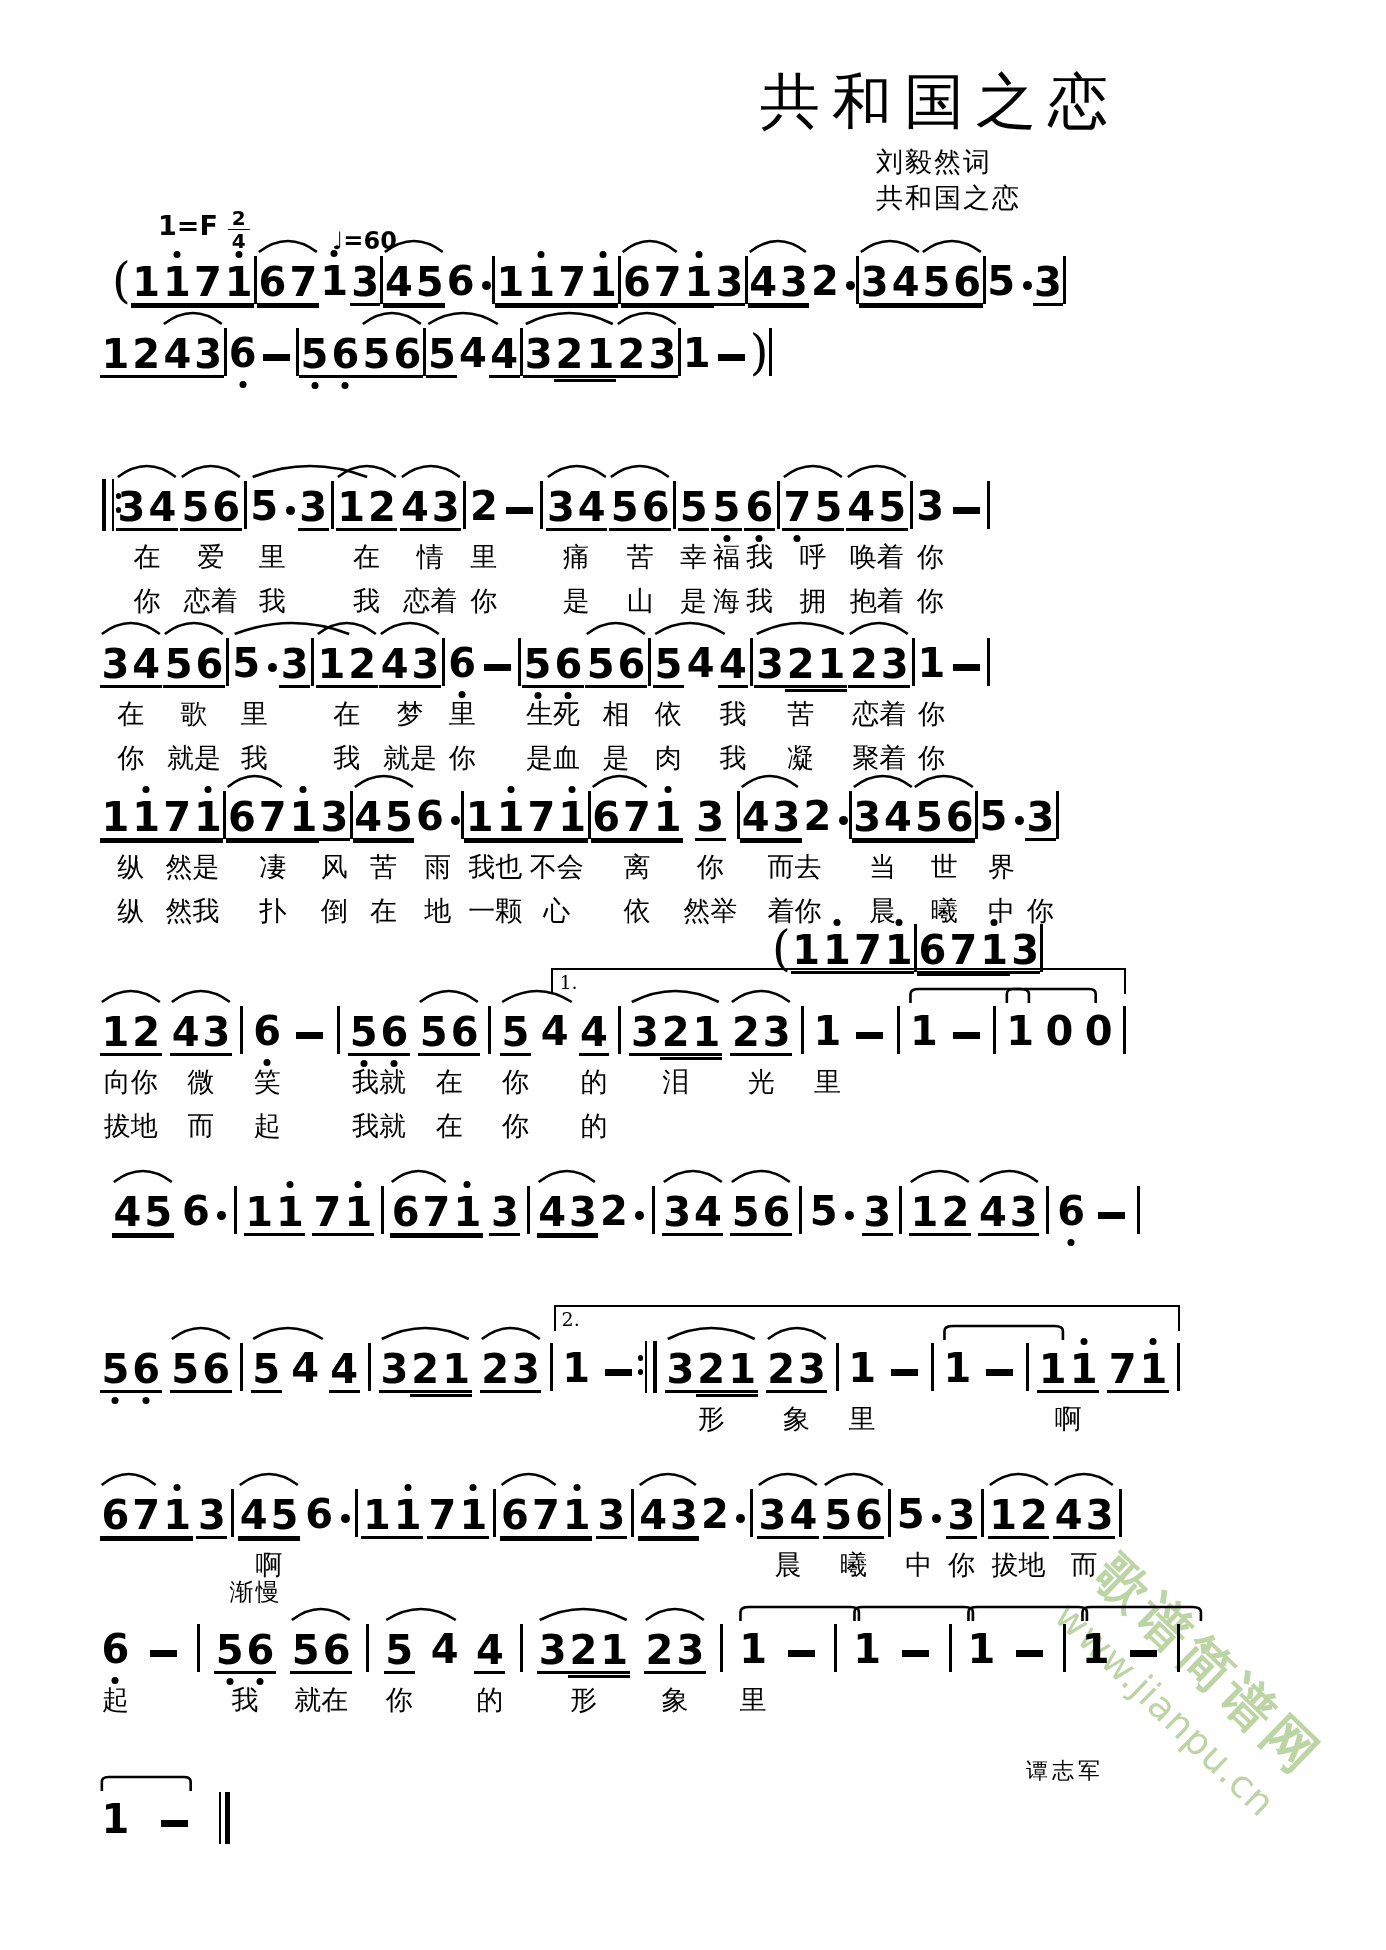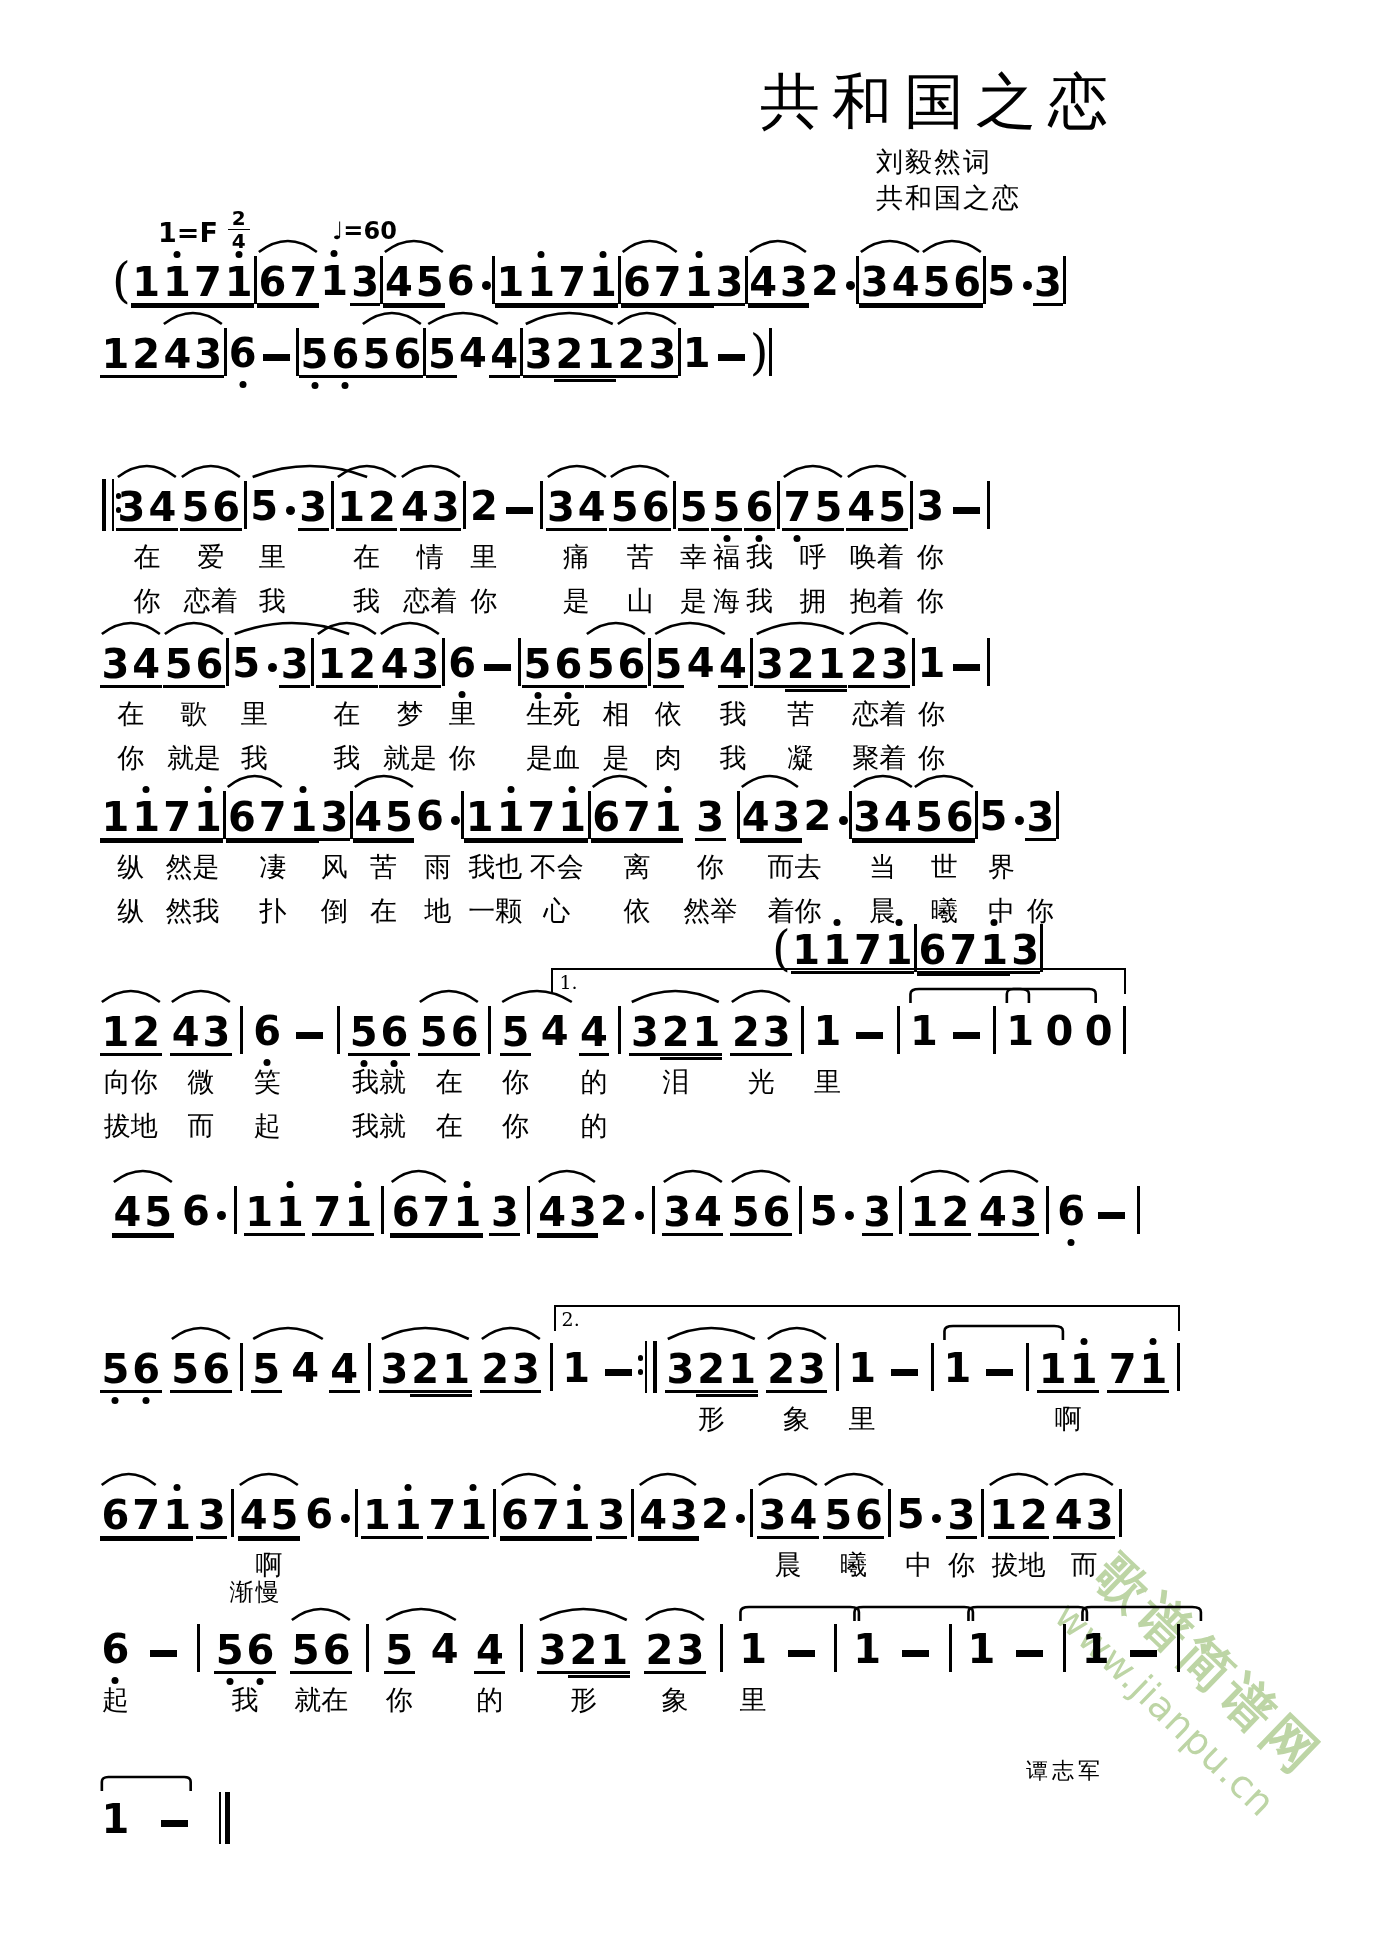--- a/index.html
+++ b/index.html
@@ -1,25 +1,25 @@
 <!DOCTYPE html>
 <html><head>
 <meta charset="utf-8">
 <style>
 *{margin:0;padding:0;box-sizing:border-box}
 html,body{background:#fff}
 body{width:1386px;height:1950px;position:relative;font-family:"DejaVu Sans","Liberation Sans",sans-serif;color:#000;overflow:hidden}
 #sheet{position:absolute;inset:0;background:#fff}
 .title{position:absolute;top:62px;left:0;width:1120px;text-align:right;font-family:"DejaVu Serif","Liberation Serif",serif;font-weight:400;font-size:60px;letter-spacing:12px;z-index:1}
 .credits{position:absolute;top:144px;left:876px;font-size:27px;line-height:1.32;letter-spacing:2px;z-index:1}
-.keysig{position:absolute;top:210px;left:158px;font-size:27px;font-weight:600;z-index:1;display:flex;align-items:center}
+.keysig{position:absolute;top:210px;left:158px;font-size:27px;font-weight:600;z-index:1;display:flex;align-items:flex-start}
 .frac{display:inline-flex;flex-direction:column;align-items:center;font-size:20px;line-height:1.1;font-weight:600;margin-left:10px;transform:translateY(-3px)}
 .frac .num{border-bottom:1.5px solid #000;padding:0 4px}
 .frac .den{padding:0 4px}
-.tempo{position:absolute;top:217px;left:332px;font-size:24px;font-weight:600;z-index:1}
+.tempo{position:absolute;top:227px;left:332px;font-size:24px;font-weight:600;z-index:1}
 .system{position:absolute;display:flex;justify-content:space-between;align-items:flex-start;z-index:1}
 .tok{display:flex;flex-direction:column;align-items:center;position:relative}
 .nrow{height:56px;display:flex;align-items:flex-end;position:relative;font-size:40px;font-weight:700;line-height:1;white-space:nowrap}
 .seg{display:inline-flex;align-items:flex-end;padding-bottom:5px}
 .ug{display:inline-flex;align-items:flex-end;border-bottom:3.5px solid #000;padding-bottom:1px;position:relative}
 .ug.uu::after{content:"";position:absolute;left:0;right:0;bottom:-5px;height:3.5px;background:#000}
 .t2{display:inline-flex;align-items:flex-end;position:relative}
 .t2::after{content:"";position:absolute;left:0;right:0;bottom:-8px;height:3.5px;background:#000}
 .ch{display:inline-block;position:relative;padding:0 1.5px}
 .ch.hi::after{content:"";position:absolute;left:50%;top:-11px;transform:translateX(-50%);width:7px;height:7px;border-radius:50%;background:#000}

